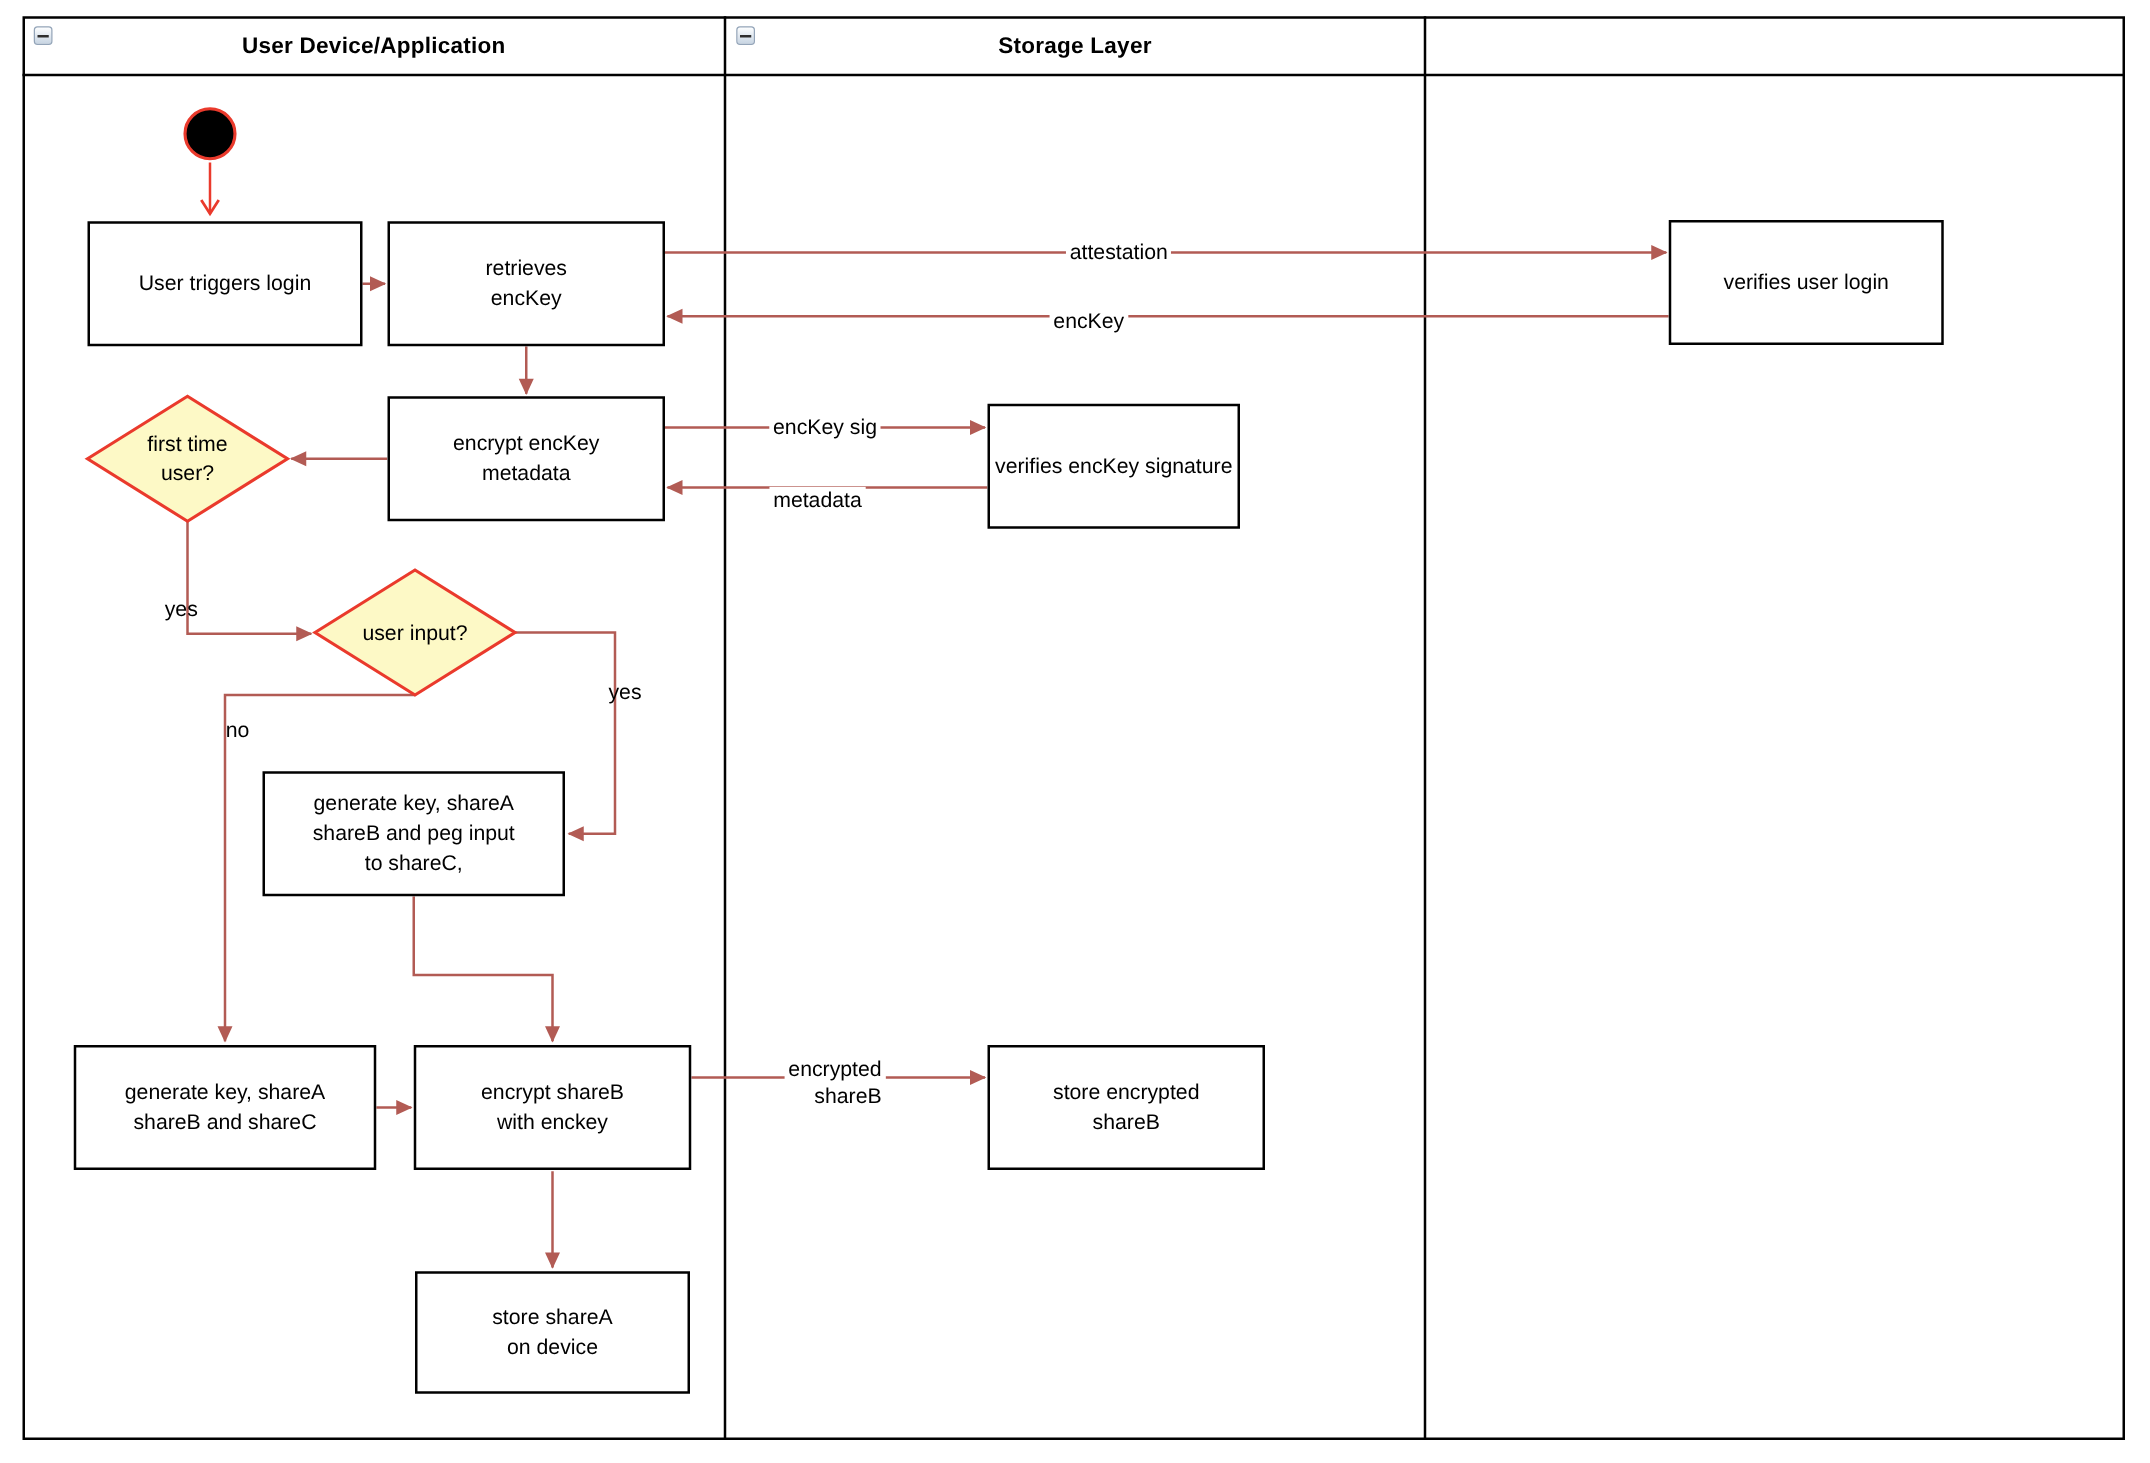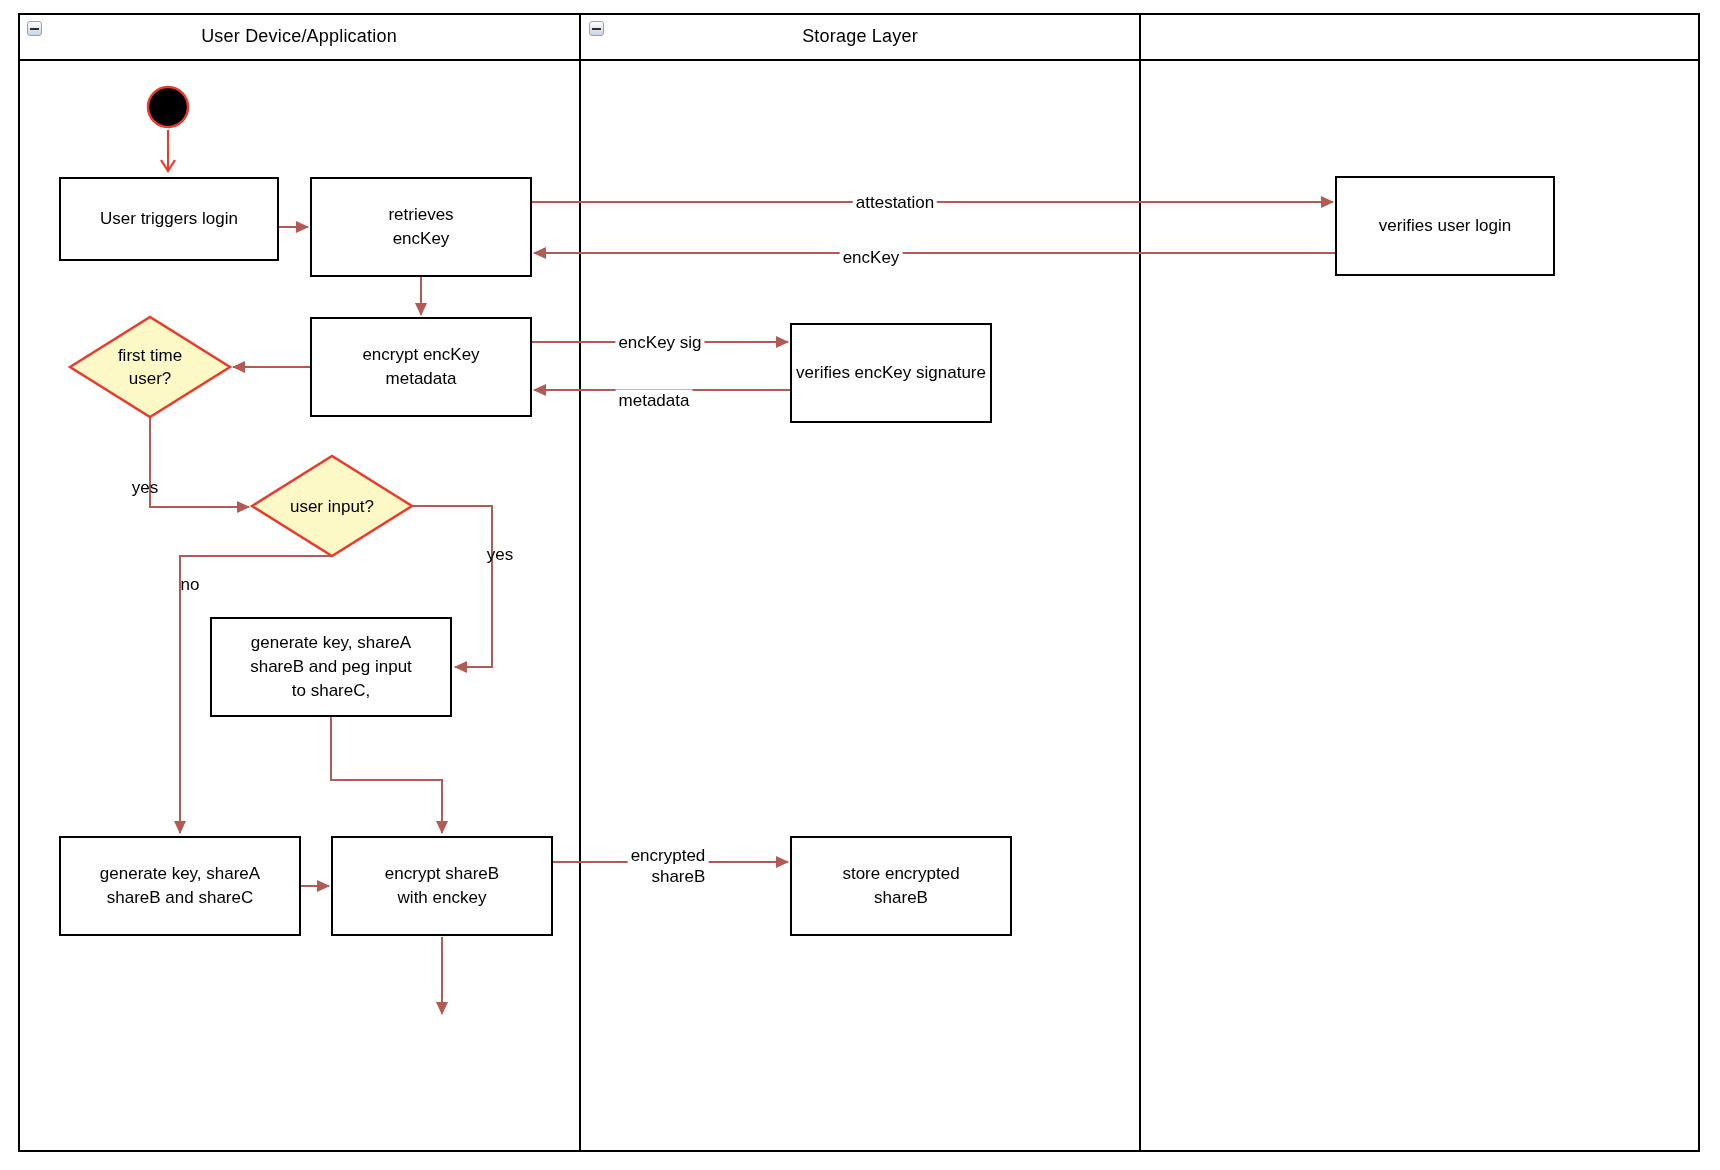--- a/index.html
+++ b/index.html
@@ -8,21 +8,21 @@
          font-family: "Liberation Sans", sans-serif; color: #000; }
   #canvas { position: relative; width: 1720px; height: 1170px; background: #fff; }
 
   .frame { position: absolute; left: 18px; top: 13px; width: 1682px; height: 1139px;
            border: 2px solid #000; }
   .vdivider { position: absolute; top: 13px; width: 2px; height: 1139px; background: #000; }
   .header-underline { position: absolute; left: 18px; top: 59px; width: 1682px; height: 2px; background: #000; }
 
   .lane-header { position: absolute; top: 13px; height: 46px;
                  display: flex; align-items: center; justify-content: center; }
-  .lane-title { font-size: 18px; font-weight: normal; letter-spacing: 0.2px; }
+  .lane-title { font-size: 18px; font-weight: bold; letter-spacing: 0.2px; }
   .collapse-btn { position: absolute; left: 9px; top: 8px; width: 15px; height: 15px;
                   border: 1px solid #93a4b8; border-radius: 3px;
                   background: linear-gradient(#fdfeff, #c7d4e2);
                   display: flex; align-items: center; justify-content: center; cursor: pointer; }
   .collapse-btn .bar { width: 9px; height: 2px; background: #2e2e2e; }
 
   svg.edges { position: absolute; left: 0; top: 0; pointer-events: none; }
 
   .node { position: absolute; background: #ffffff; border: 2px solid #000;
           display: flex; align-items: center; justify-content: center;
@@ -85,36 +85,38 @@
       <line x1="301" y1="886" x2="329" y2="886" marker-end="url(#mArrow)"></line>
       <line x1="553" y1="862" x2="788" y2="862" marker-end="url(#mArrow)"></line>
       <line x1="442" y1="937" x2="442" y2="1014" marker-end="url(#mArrow)"></line>
     </g>
 
     <circle cx="168" cy="107" r="20" fill="#000000" stroke="#ea3a2c" stroke-width="2.5"></circle>
     <polygon points="70,367 150,317 230,367 150,417" fill="#fdf9c6" stroke="#ea3a2c" stroke-width="2.5"></polygon>
     <polygon points="252,506 332,456 412,506 332,556" fill="#fdf9c6" stroke="#ea3a2c" stroke-width="2.5"></polygon>
   </svg>
 
-  <div class="node" style="left:59px;  top:177px;  width:220px; height:84px">User triggers login</div>
+  <div class="node" style="left:70px;  top:177px;  width:220px; height:100px">User triggers login</div>
   <div class="node" style="left:310px; top:177px;  width:222px; height:100px">retrieves
 encKey</div>
   <div class="node" style="left:1335px;top:176px;  width:220px; height:100px">verifies user login</div>
   <div class="node" style="left:310px; top:317px;  width:222px; height:100px">encrypt encKey
 metadata</div>
   <div class="node nowrap" style="left:790px; top:323px;  width:202px; height:100px">verifies encKey signature</div>
   <div class="node" style="left:210px; top:617px;  width:242px; height:100px">generate key, shareA
 shareB and peg input
 to shareC,</div>
   <div class="node" style="left:59px;  top:836px;  width:242px; height:100px">generate key, shareA
 shareB and shareC</div>
   <div class="node" style="left:331px; top:836px;  width:222px; height:100px">encrypt shareB
 with enckey</div>
   <div class="node" style="left:790px; top:836px;  width:222px; height:100px">store encrypted
 shareB</div>
+  <div class="node" style="left:332px; top:1017px; width:220px; height:98px">store shareA
+on device</div>
 
   <div class="diamond-label" style="left:252px; top:456px; width:160px; height:100px">user input?</div>
   <div class="diamond-label" style="left:70px;  top:317px; width:160px; height:100px">first time
 user?</div>
 
   <div class="edge-label bg" style="left:895px; top:202px">attestation</div>
   <div class="edge-label bg" style="left:871px; top:257px">encKey</div>
   <div class="edge-label bg" style="left:660px; top:342px">encKey sig</div>
   <div class="edge-label bg" style="left:654px; top:400px">metadata</div>
   <div class="edge-label" style="left:145px; top:487px">yes</div>

